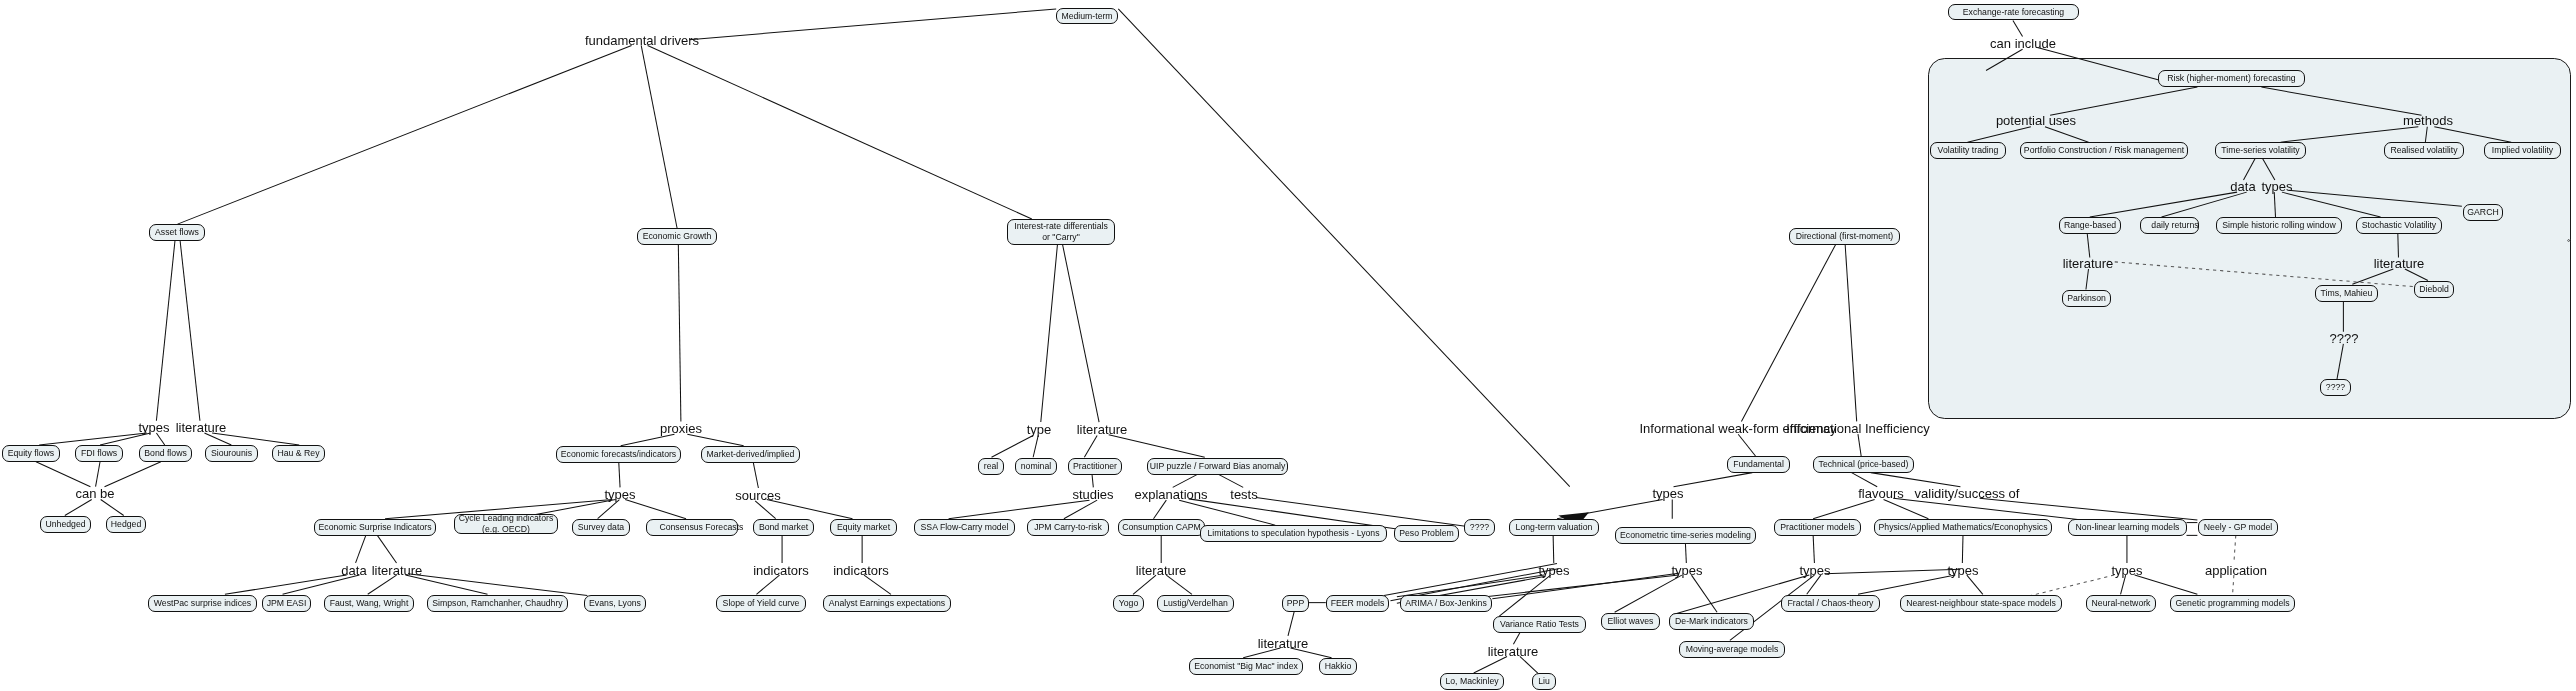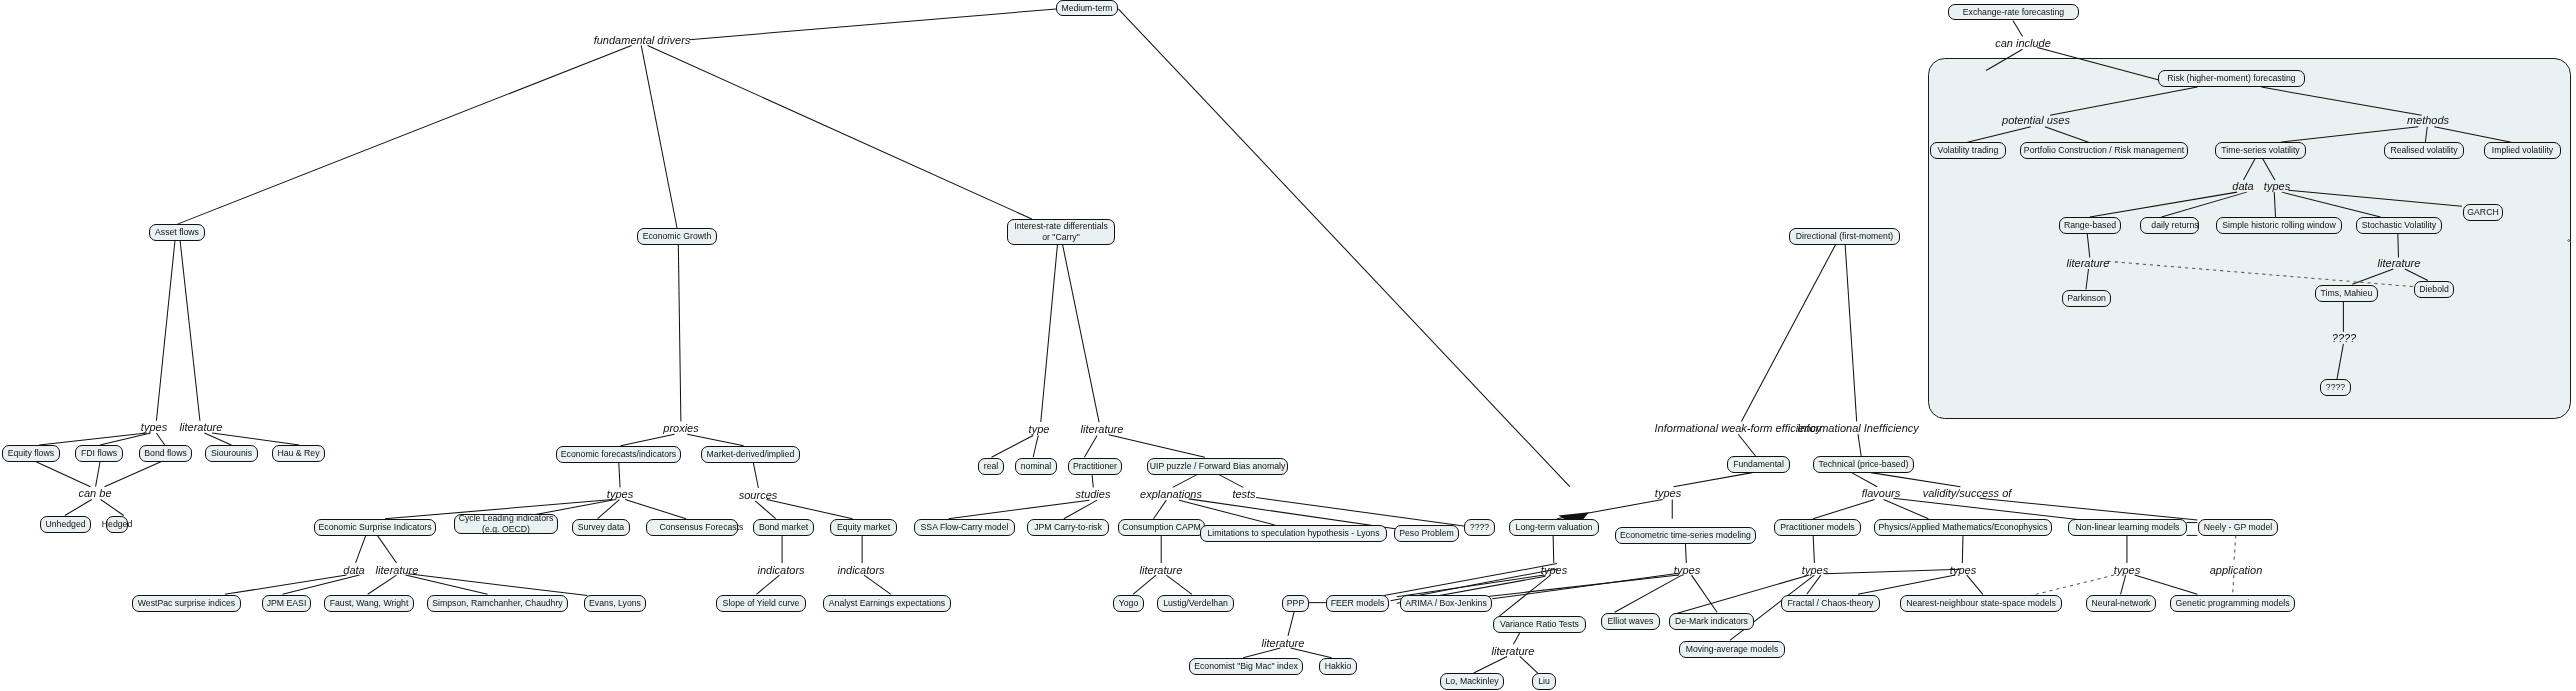--- a/index.html
+++ b/index.html
@@ -10,22 +10,22 @@
     position:absolute;background:#eaf1f3;border:1px solid #1a1a1a;border-radius:16.7px;
   }
   .node{
     position:absolute;background:#eaf1f3;border:1px solid #111111;border-radius:7px;
     color:#111;font-size:8.7px;line-height:1.15;
     display:flex;align-items:center;justify-content:center;text-align:center;
     padding:1.9px 5.1px;box-sizing:border-box;white-space:pre;
   }
   .node.two{line-height:1.25;}
   .lbl{
-    position:absolute;color:#111;font-size:11px;white-space:pre;
-    transform:translate(-50%,-50%);text-align:right;font-style:italic;
+    position:absolute;color:#111;font-size:13px;white-space:pre;
+    transform:translate(-50%,-50%);text-align:right;
   }
   .scrollmark{
     position:absolute;color:#333;font-size:7.7px;
   }
 </style>
 </head>
 <body>
 
 <div id="canvas">
 
@@ -208,21 +208,21 @@
       <line x1="3487" y1="898" x2="3485" y2="928"></line>
 
       <line x1="3300" y1="898" x2="3170" y2="930"></line>
     </g>
   </svg>
 
   <div class="scrollmark" style="left:2567px;top:236px;">«</div>
 
   <div id="nodes-host">
       <div class="node" style="left: 1948px; top: 3.8px; width: 131px; height: 16.7px;">Exchange-rate forecasting</div>
-      <div class="node" style="left: 1056px; top: 0px; width: 62px; height: 16px;">Medium-term</div>
+      <div class="node" style="left: 1056px; top: 8px; width: 62px; height: 16px;">Medium-term</div>
       <div class="node" style="left: 2158px; top: 70px; width: 147px; height: 16.7px;">Risk (higher-moment) forecasting</div>
       <div class="node" style="left: 1930px; top: 142px; width: 76px; height: 16.7px;">Volatility trading</div>
       <div class="node" style="left: 2020px; top: 142px; width: 168px; height: 16.7px;">Portfolio Construction / Risk management</div>
       <div class="node" style="left: 2215px; top: 142px; width: 91px; height: 16.7px;">Time-series volatility</div>
       <div class="node" style="left: 2384px; top: 142px; width: 80px; height: 16.7px;">Realised volatility</div>
       <div class="node" style="left: 2484px; top: 142px; width: 77px; height: 16.7px;">Implied volatility</div>
       <div class="node" style="left: 2463px; top: 204px; width: 40px; height: 16.7px;">GARCH</div>
       <div class="node" style="left: 2059px; top: 217px; width: 62px; height: 16.7px;">Range-based</div>
       <div class="node" style="left: 2140px; top: 217px; width: 59px; height: 16.7px; padding-left: 16px;">daily returns</div>
       <div class="node" style="left: 2216px; top: 217px; width: 126px; height: 16.7px;">Simple historic rolling window</div>
@@ -235,31 +235,31 @@
       <div class="node" style="left: 637px; top: 228px; width: 80px; height: 16.7px;">Economic Growth</div>
       <div class="node two" style="left: 1007px; top: 219px; width: 108px; height: 26px;">Interest-rate differentials
 or "Carry"</div>
       <div class="node" style="left: 1789px; top: 228px; width: 111px; height: 16.7px;">Directional (first-moment)</div>
       <div class="node" style="left: 1.9px; top: 445px; width: 58px; height: 16.7px;">Equity flows</div>
       <div class="node" style="left: 75px; top: 445px; width: 48px; height: 16.7px;">FDI flows</div>
       <div class="node" style="left: 139px; top: 445px; width: 53px; height: 16.7px;">Bond flows</div>
       <div class="node" style="left: 205px; top: 445px; width: 53px; height: 16.7px;">Siourounis</div>
       <div class="node" style="left: 272px; top: 445px; width: 53px; height: 16.7px;">Hau &amp; Rey</div>
       <div class="node" style="left: 40px; top: 516px; width: 51px; height: 16.7px;">Unhedged</div>
-      <div class="node" style="left: 106px; top: 516px; width: 22px; height: 16.7px;">Hedged</div>
+      <div class="node" style="left: 106px; top: 516px; width: 40px; height: 16.7px;">Hedged</div>
       <div class="node" style="left: 556px; top: 446px; width: 125px; height: 16.7px;">Economic forecasts/indicators</div>
       <div class="node" style="left: 701px; top: 446px; width: 99px; height: 16.7px;">Market-derived/implied</div>
       <div class="node" style="left: 314px; top: 519px; width: 122px; height: 16.7px;">Economic Surprise Indicators</div>
       <div class="node two" style="left: 454px; top: 514px; width: 104px; height: 20px;">Cycle Leading indicators
 (e.g. OECD)</div>
       <div class="node" style="left: 572px; top: 519px; width: 58px; height: 16.7px;">Survey data</div>
       <div class="node" style="left: 646px; top: 519px; width: 92px; height: 16.7px; padding-left: 24px;">Consensus Forecasts</div>
       <div class="node" style="left: 753px; top: 519px; width: 61px; height: 16.7px;">Bond market</div>
       <div class="node" style="left: 830px; top: 519px; width: 67px; height: 16.7px;">Equity market</div>
-      <div class="node" style="left: 132px; top: 595px; width: 109px; height: 16.7px;">WestPac surprise indices</div>
+      <div class="node" style="left: 148px; top: 595px; width: 109px; height: 16.7px;">WestPac surprise indices</div>
       <div class="node" style="left: 262px; top: 595px; width: 49px; height: 16.7px;">JPM EASI</div>
       <div class="node" style="left: 324px; top: 595px; width: 90px; height: 16.7px;">Faust, Wang, Wright</div>
       <div class="node" style="left: 427px; top: 595px; width: 141px; height: 16.7px;">Simpson, Ramchanher, Chaudhry</div>
       <div class="node" style="left: 584px; top: 595px; width: 62px; height: 16.7px;">Evans, Lyons</div>
       <div class="node" style="left: 716px; top: 595px; width: 90px; height: 16.7px;">Slope of Yield curve</div>
       <div class="node" style="left: 823px; top: 595px; width: 128px; height: 16.7px;">Analyst Earnings expectations</div>
       <div class="node" style="left: 978px; top: 458px; width: 26px; height: 16.7px;">real</div>
       <div class="node" style="left: 1015px; top: 458px; width: 42px; height: 16.7px;">nominal</div>
       <div class="node" style="left: 1068px; top: 458px; width: 54px; height: 16.7px;">Practitioner</div>
       <div class="node" style="left: 1147px; top: 458px; width: 141px; height: 16.7px;">UIP puzzle / Forward Bias anomaly</div>

